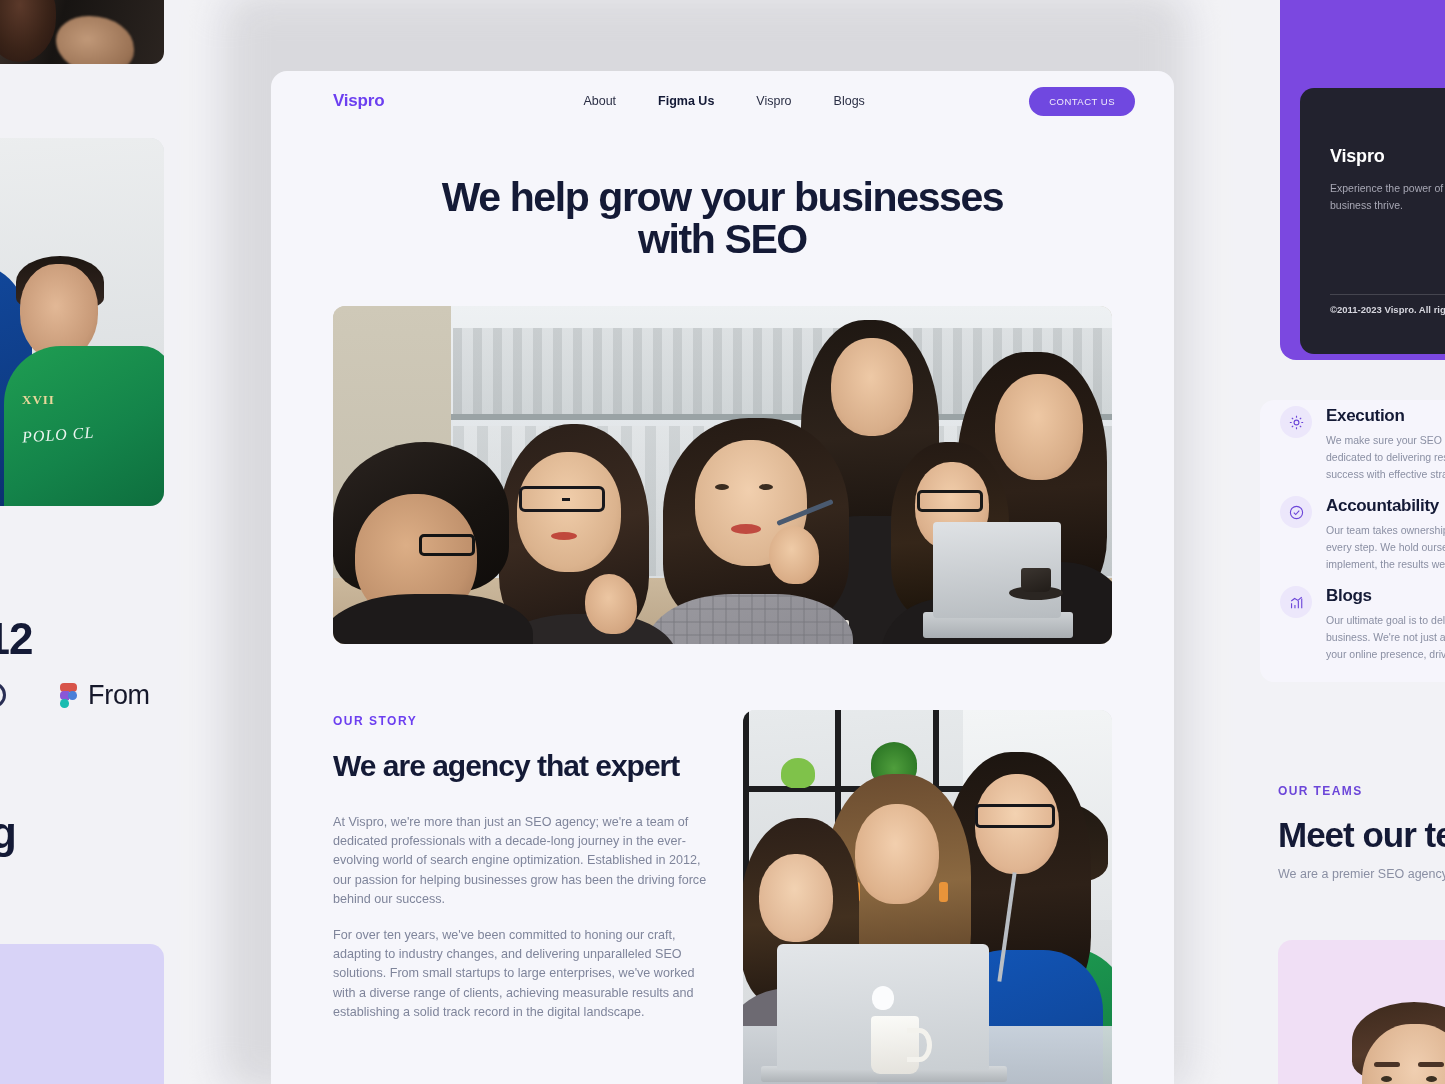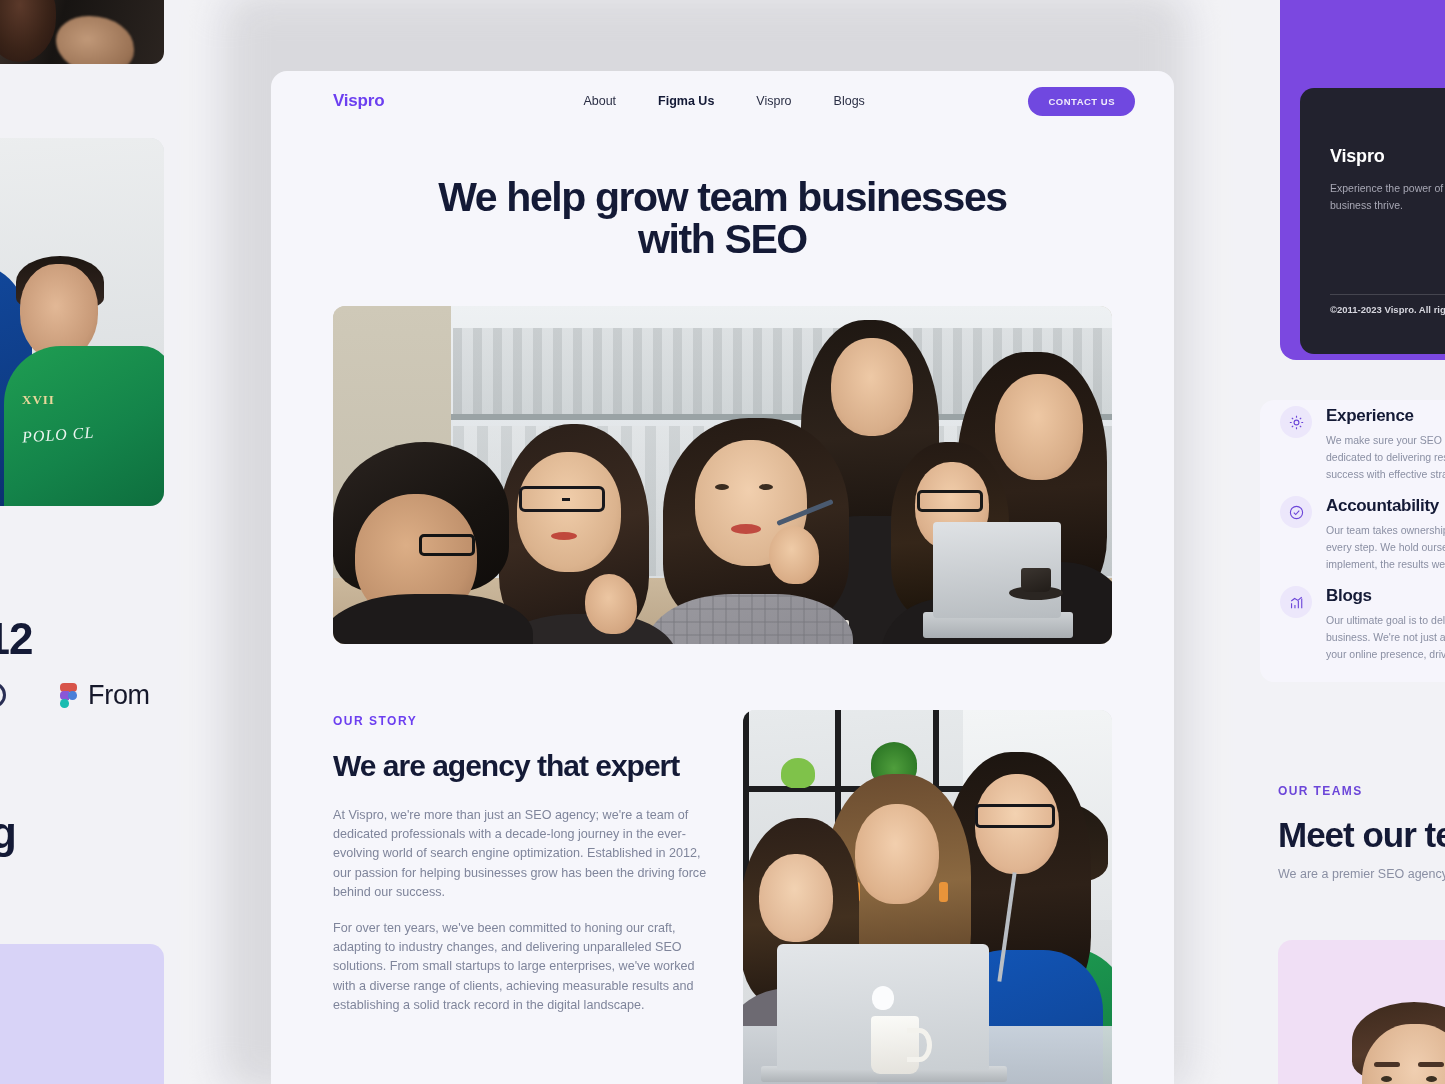--- a/index.html
+++ b/index.html
@@ -219,21 +219,21 @@
     display:flex; align-items:center; gap:42px;
     margin-left:199px;
   }
   .nav-link {
     font-size:12.5px; color:#2b2f45; white-space:nowrap;
   }
   .nav-link.active { font-weight:700; color:#141a36; }
   #contact-btn {
     margin-left:auto;
     background:#7048e0; color:#f0ecfb;
-    font-size:9.5px; font-weight:700; letter-spacing:.5px;
+    font-size:9.5px; font-weight:400; letter-spacing:.5px;
     border:none; border-radius:20px;
     padding:9px 20px;
     cursor:pointer;
   }
 
   
   #hero-title {
     margin-top:45px;
     text-align:center;
     font-size:41px; line-height:1.03; font-weight:700;
@@ -410,21 +410,21 @@
   #story-left { width:381px; flex:0 0 381px; padding-top:4px; }
   #eyebrow {
     font-size:12px; font-weight:700; color:#6c3ff0; letter-spacing:1.5px;
   }
   #story-heading {
     margin-top:20px;
     font-size:30px; line-height:1.22; font-weight:700;
     color:#141a36; letter-spacing:-1px;
   }
   .story-p {
-    margin-top:21px;
+    margin-top:28px;
     font-size:12.6px; line-height:19.2px; color:#7f859b;
   }
   .story-p + .story-p { margin-top:17px; }
 
   #story-image {
     flex:1 1 auto; height:388px;
     border-radius:12px; overflow:hidden; position:relative;
     background:#dcdfe1;
   }
   #story-image .s-bg {
@@ -597,21 +597,21 @@
   <div class="bg-card" id="right-values">
 
     <div class="val-row" style="top:6px;">
       <span class="val-ico">
         <svg viewBox="0 0 24 24">
             <circle cx="12" cy="12" r="3.4"></circle>
             <path d="M12 2.6v2.6M12 18.8v2.6M2.6 12h2.6M18.8 12h2.6M5.4 5.4l1.9 1.9M16.7 16.7l1.9 1.9M18.6 5.4l-1.9 1.9M7.3 16.7l-1.9 1.9"></path>
           </svg>
       </span>
       <span>
-        <span class="val-title">Experience</span>
+        <span class="val-title">Execution</span>
         <span class="val-body" style="display:block">We make sure your SEO goals are met. We are dedicated to delivering results that drive your online success with effective strategies.</span>
       </span>
     </div>
 
     <div class="val-row" style="top:96px;">
       <span class="val-ico">
         <svg viewBox="0 0 24 24">
             <circle cx="12" cy="12" r="8.6"></circle>
             <path d="M8.2 12.2l2.7 2.7 5-5.4"></path>
           </svg>
@@ -663,21 +663,21 @@
         <a class="nav-link">About</a>
         <a class="nav-link active">Figma Us</a>
         <a class="nav-link">Vispro</a>
         <a class="nav-link">Blogs</a>
       </nav>
 
       <button id="contact-btn">CONTACT US</button>
     </div>
 
     <h1 id="hero-title">
-      <span>We help grow team businesses</span><br>
+      <span>We help grow your businesses</span><br>
       <span>with SEO</span>
     </h1>
 
     <div id="hero-image">
       <div class="h-win"></div>
       <div class="h-city"></div>
       <div class="h-win-frame"></div>
       <div class="h-city2"></div>
       <div class="h-wall"></div>
       <div class="h-table"></div>

